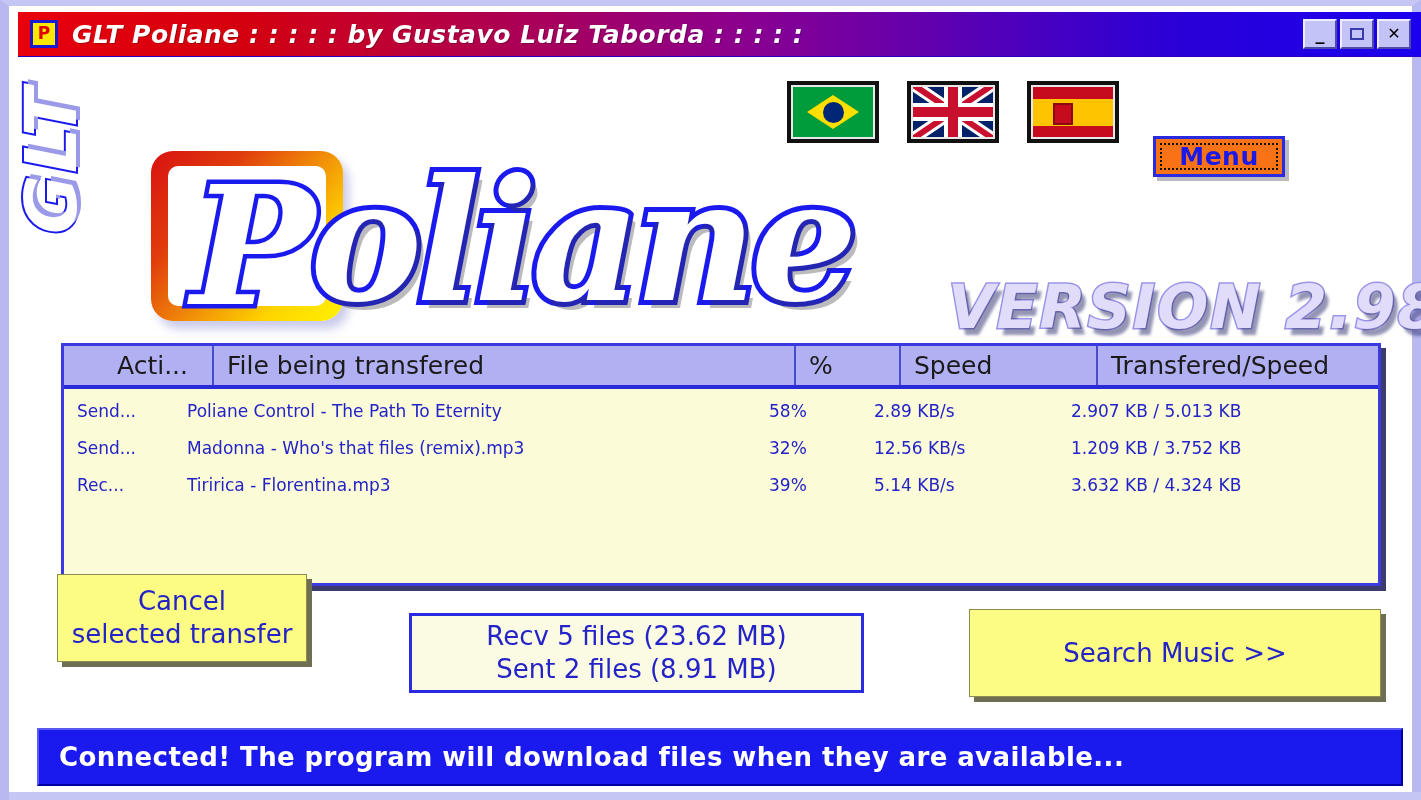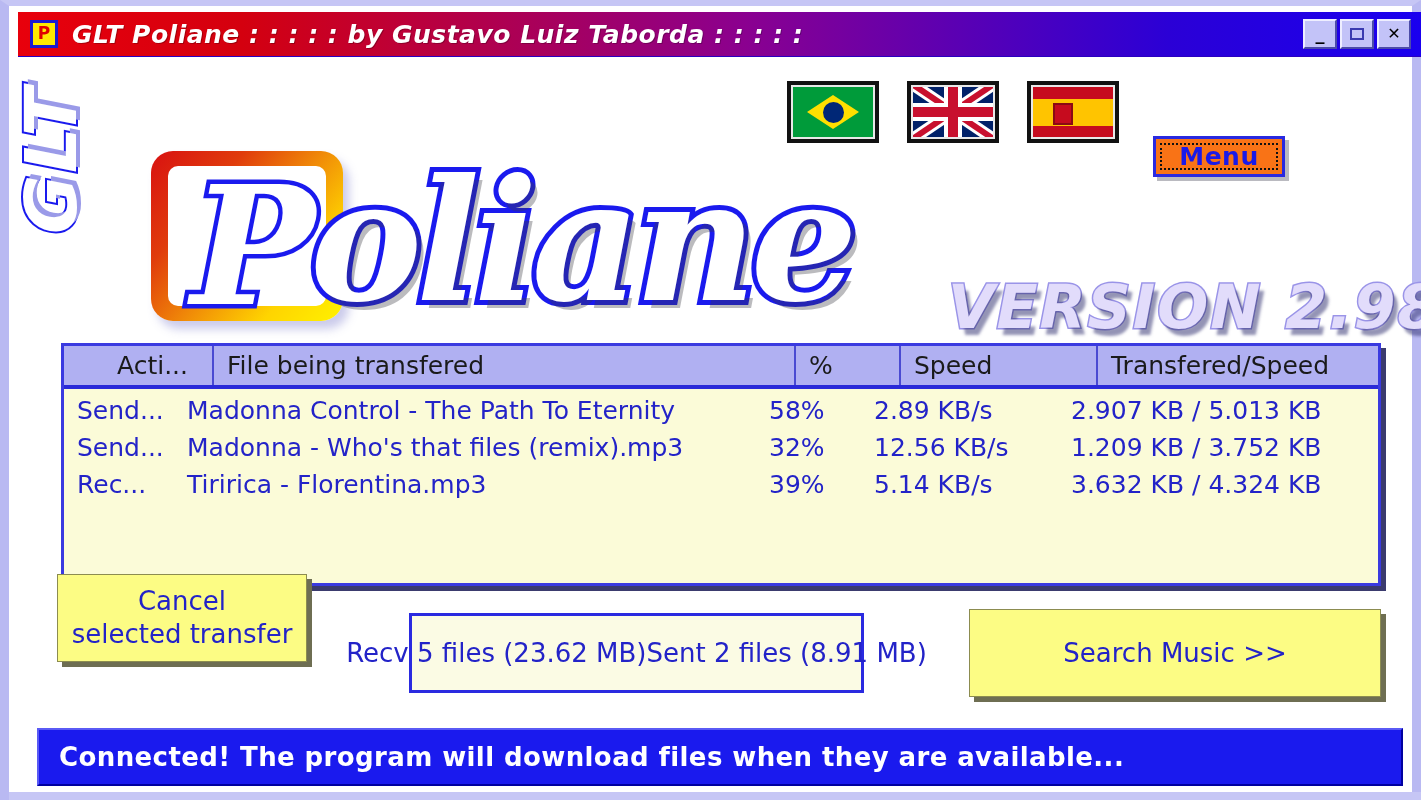--- a/index.html
+++ b/index.html
@@ -347,21 +347,21 @@
   .col-pct    { width: 105px; }
   .col-speed  { width: 197px; }
   .col-total  { flex: 1; }
 
   #table-body { padding-top: 3px; }
   .trow {
     display: flex;
     height: 37px;
     align-items: center;
     font-family: "DejaVu Sans", sans-serif;
-    font-size: 25px;
+    font-size: 17px;
     color: #2323c8;
     cursor: pointer;
     white-space: nowrap;
   }
   .trow .cell {
     padding-left: 13px;
     box-sizing: border-box;
     overflow: hidden;
   }
 
@@ -389,21 +389,21 @@
   #search-button { left: 960px; top: 603px; width: 412px; height: 88px; }
 
   #stats-panel {
     position: absolute;
     left: 400px; top: 607px;
     width: 455px; height: 80px;
     background: #fbfbe4;
     border: 3px solid #2a2ae0;
     box-sizing: border-box;
     display: flex;
-    flex-direction: row;
+    flex-direction: column;
     align-items: center;
     justify-content: center;
   }
   #stats-panel .line {
     font-family: "DejaVu Sans", sans-serif;
     font-size: 26px;
     line-height: 33px;
     color: #2323c8;
     white-space: nowrap;
   }
@@ -512,21 +512,21 @@
       <div class="th col-action">Acti...</div>
       <div class="th col-file">File being transfered</div>
       <div class="th col-pct">%</div>
       <div class="th col-speed">Speed</div>
       <div class="th col-total">Transfered/Speed</div>
     </div>
     <div id="table-body">
 
       <div class="trow">
         <div class="cell col-action">Send...</div>
-        <div class="cell col-file">Madonna Control - The Path To Eternity</div>
+        <div class="cell col-file">Poliane Control - The Path To Eternity</div>
         <div class="cell col-pct">58%</div>
         <div class="cell col-speed">2.89 KB/s</div>
         <div class="cell col-total">2.907 KB / 5.013 KB</div>
       </div>
 
       <div class="trow">
         <div class="cell col-action">Send...</div>
         <div class="cell col-file">Madonna - Who's that files (remix).mp3</div>
         <div class="cell col-pct">32%</div>
         <div class="cell col-speed">12.56 KB/s</div>

